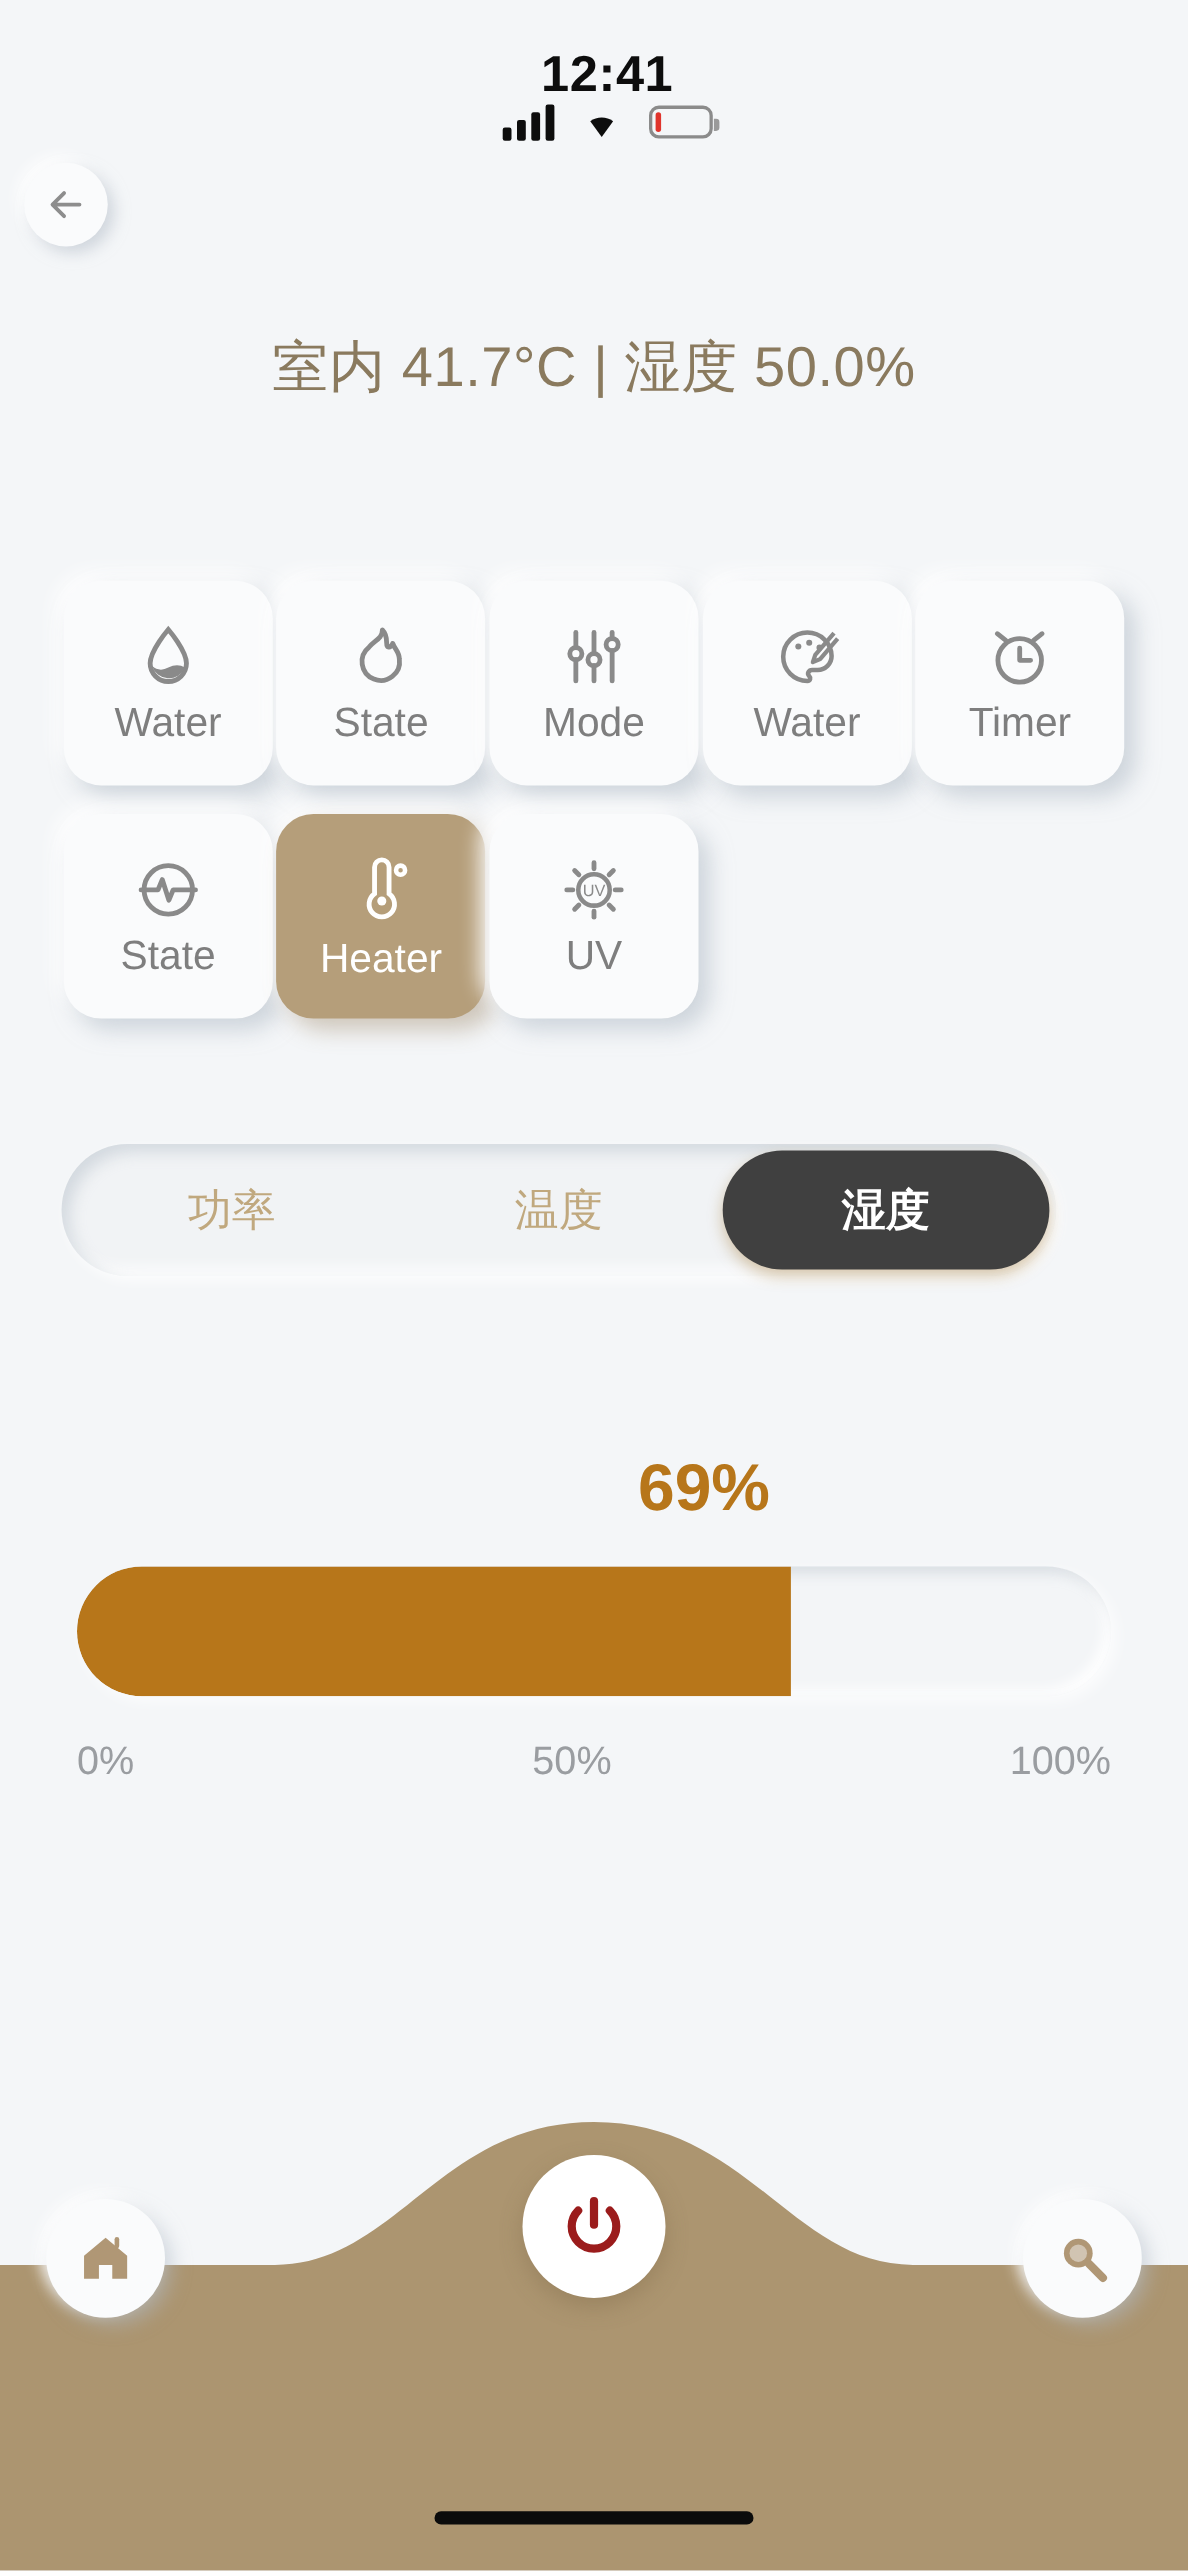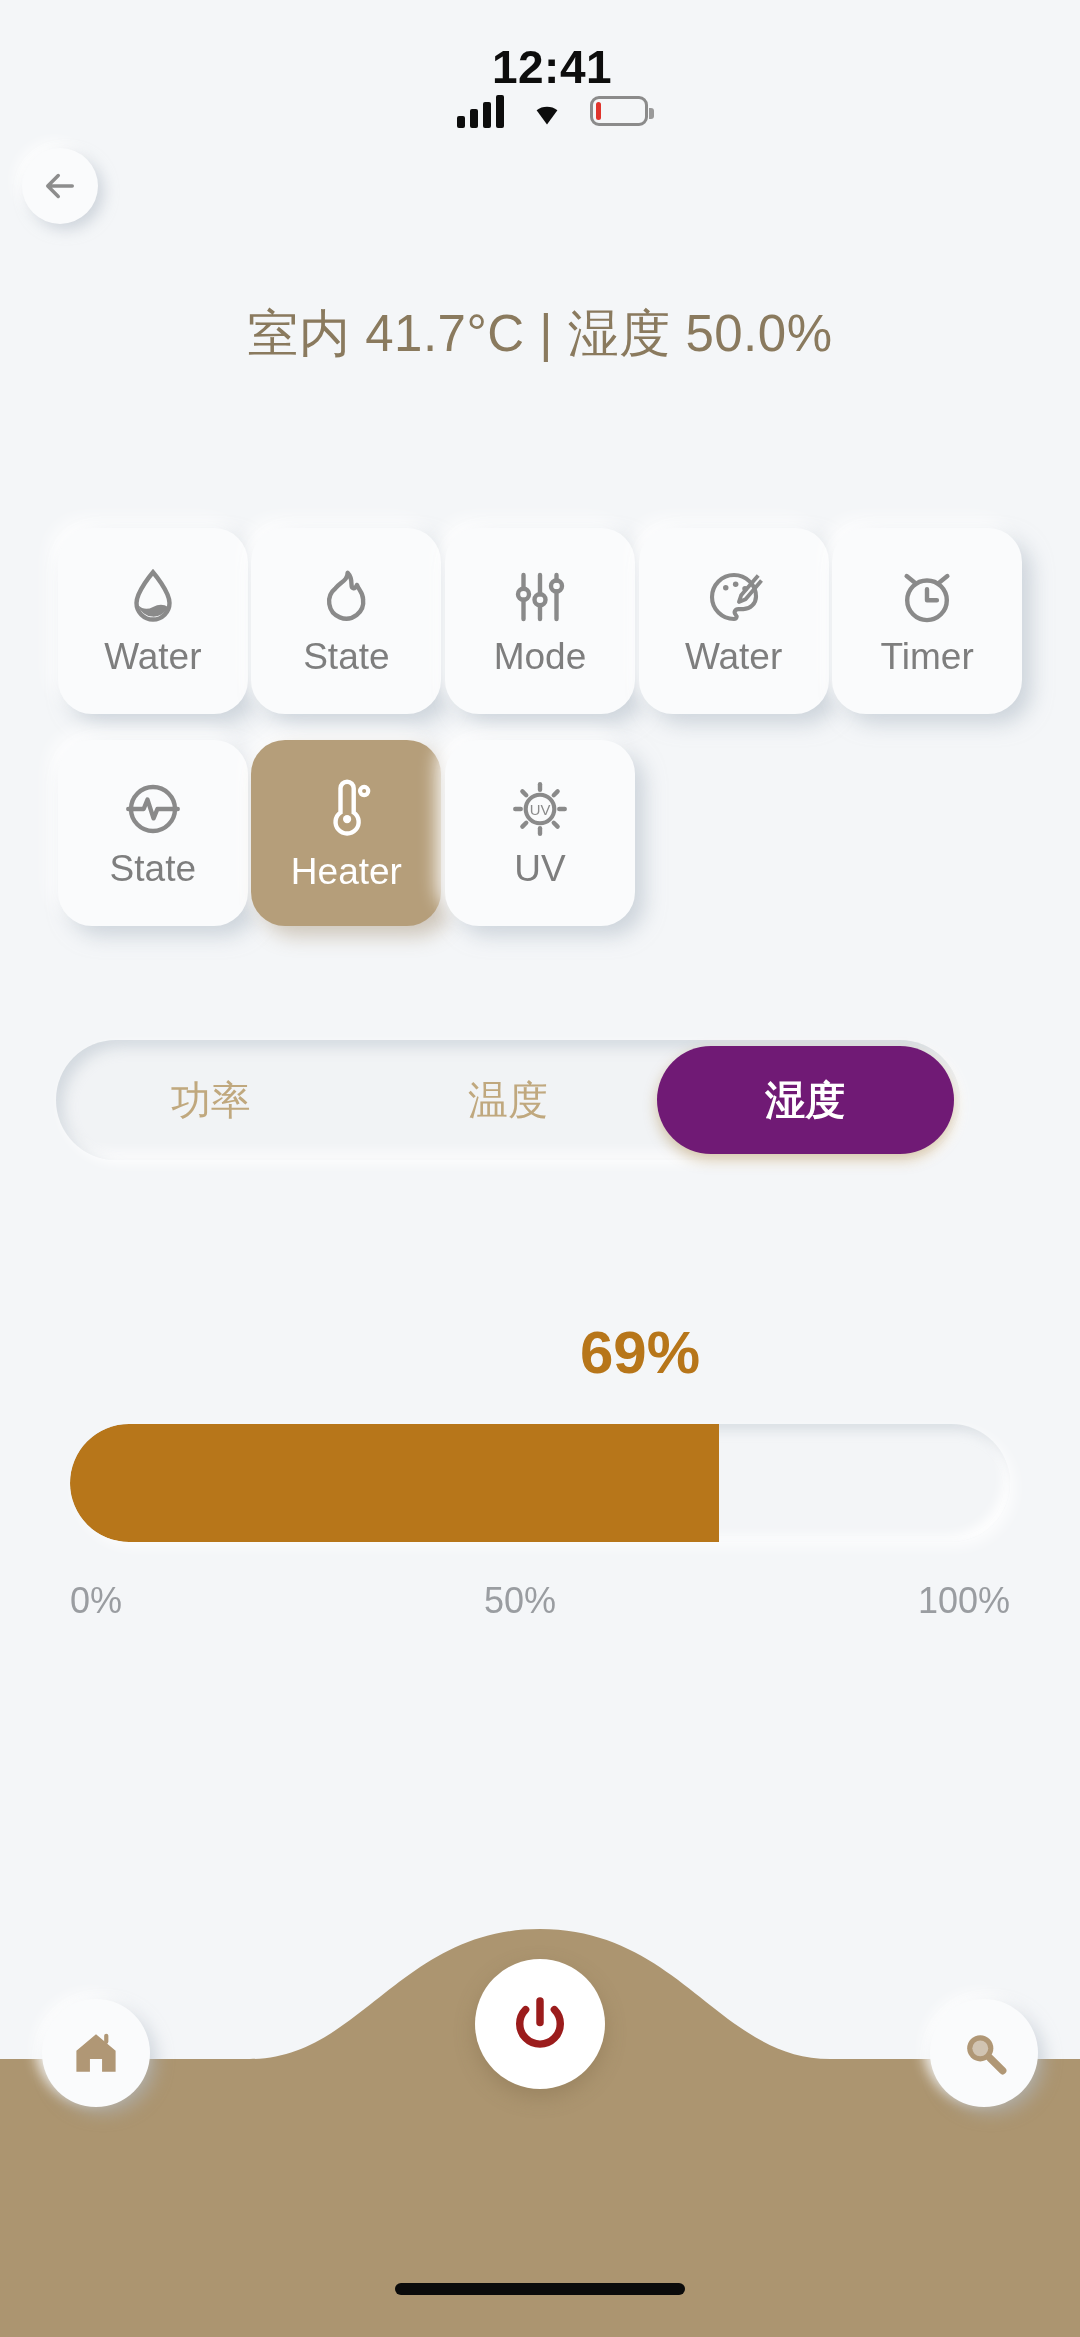--- a/index.html
+++ b/index.html
@@ -101,21 +101,21 @@
     box-shadow: inset 7px 7px 14px rgba(176,186,197,0.45), inset -7px -7px 14px rgba(255,255,255,0.9),
                 4px 4px 12px rgba(255,255,255,0.8);
     display:flex; align-items:center; padding: 6px;
   }
   .seg {
     flex:1; height:108px; border-radius:54px;
     display:flex; align-items:center; justify-content:center;
     font-size: 40px; color:#c0a87e; font-weight: 500;
   }
   .seg.selected {
-    background: #701a75; color:#ffffff; font-weight: 600;
+    background: #404040; color:#ffffff; font-weight: 600;
     box-shadow: 0 6px 14px rgba(150,100,20,0.35);
   }
 
   
   .value {
     position:absolute; top:1318px; left:0; width:1080px;
     text-align:center; padding-left: 200px;
     font-size: 60px; font-weight: 700; color:#b7761a;
   }
 

